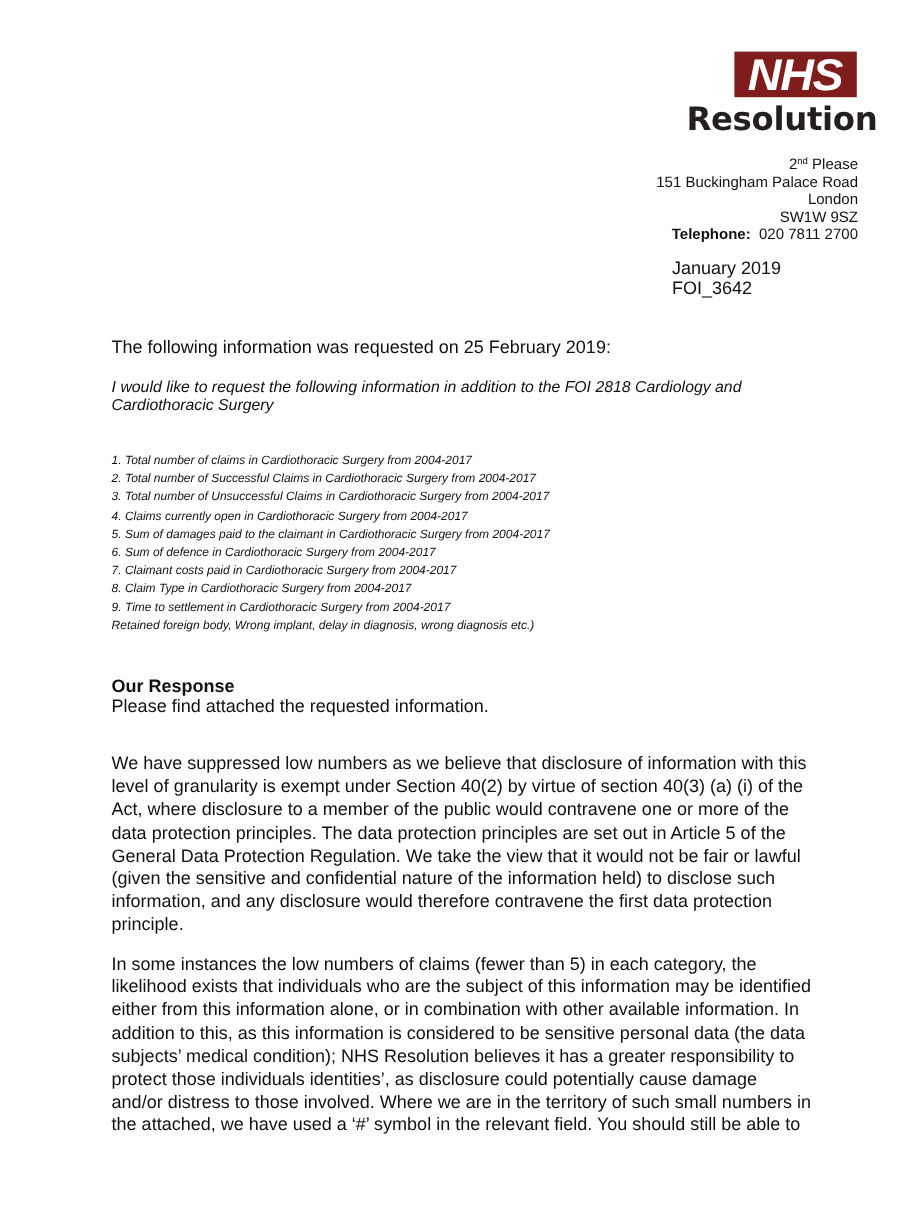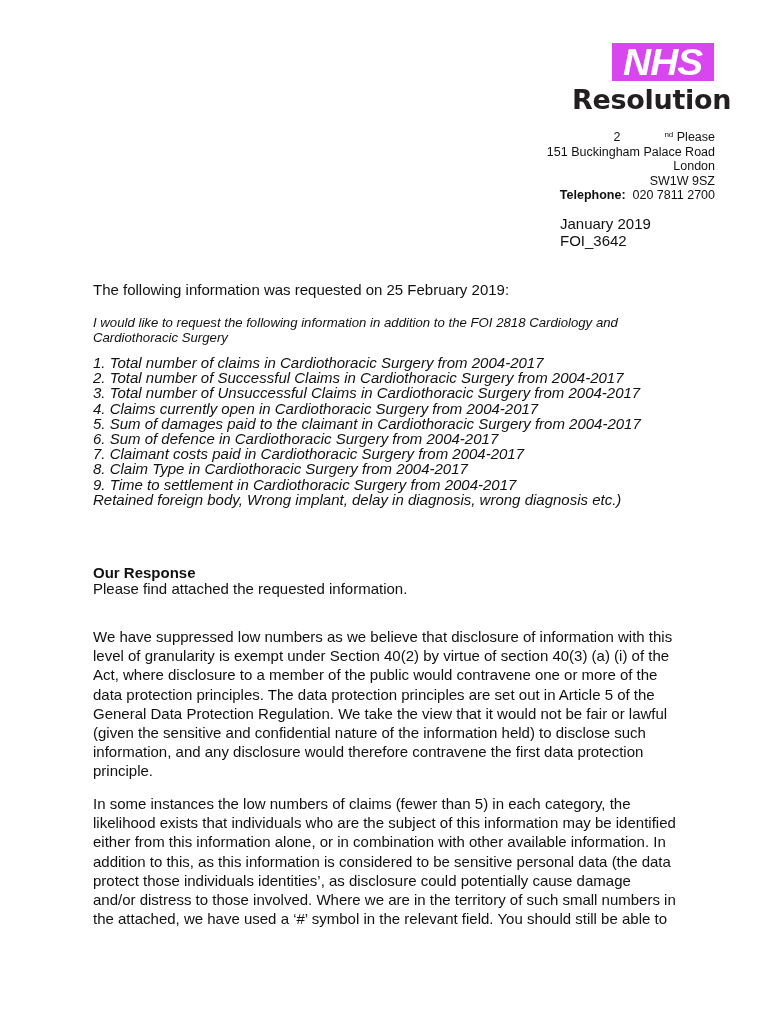--- a/index.html
+++ b/index.html
@@ -10,41 +10,41 @@
              align-items: center; justify-content: center; }
   .nhs-text { color: #ffffff; font-weight: bold; font-style: italic;
               font-size: 37px; letter-spacing: -1px; line-height: 1;
               font-family: "Liberation Sans", sans-serif; transform: scaleX(1.05); }
   .resolution { position: absolute; left: 572px; top: 86px; width: 143px;
                 text-align: left; font-size: 27px; font-weight: bold;
                 color: #231f20; letter-spacing: -0.3px; line-height: 1;
                 font-family: "DejaVu Sans", sans-serif; }
   .address { position: absolute; right: 55px; top: 130px; text-align: right;
              font-size: 12.5px; line-height: 14.5px; }
-  .address sup { font-size: 8px; vertical-align: 4px; line-height: 0; padding-left: 44px; }
+  .address sup { font-size: 8px; vertical-align: 4px; line-height: 0; }
   .address .bold { font-weight: bold; }
   .ref { position: absolute; left: 560px; top: 215px; font-size: 15px; line-height: 17px; }
   .intro { position: absolute; left: 93px; top: 281px; font-size: 15px; }
   .request { position: absolute; left: 93px; top: 315px; width: 610px;
              font-style: italic; font-size: 13.2px; line-height: 15.2px; }
-  .items { position: absolute; left: 93px; top: 355px; width: 610px;
-           font-style: italic; font-size: 15px; line-height: 15.2px; }
+  .items { position: absolute; left: 93px; top: 377px; width: 610px;
+           font-style: italic; font-size: 10px; line-height: 15.2px; }
   .items div { white-space: nowrap; }
   .heading { position: absolute; left: 93px; top: 564px; font-weight: bold; font-size: 15px; }
   .para { position: absolute; left: 93px; width: 615px; font-size: 15px; line-height: 19.2px; }
   .p1 { top: 579px; }
   .p2 { top: 627px; }
   .p3 { top: 794px; }
   .line { white-space: nowrap; display: block; }
 </style>
 </head>
 <body>
 
 <div class="logo">
-  <div class="nhs-box" style="background: #d946ef;">
+  <div class="nhs-box" style="background: #7f1d1d;">
     <span class="nhs-text">NHS</span>
   </div>
 </div>
 <div class="resolution">Resolution</div>
 
 <div class="address">
   <div><span>2</span><sup>nd</sup> <span>Please</span></div>
   <div>151 Buckingham Palace Road</div>
   <div>London</div>
   <div>SW1W 9SZ</div>
@@ -89,16 +89,17 @@
   <span class="line">(given the sensitive and confidential nature of the information held) to disclose such</span>
   <span class="line">information, and any disclosure would therefore contravene the first data protection</span>
   <span class="line">principle.</span>
 </div>
 
 <div class="para p3">
   <span class="line">In some instances the low numbers of claims (fewer than 5) in each category, the</span>
   <span class="line">likelihood exists that individuals who are the subject of this information may be identified</span>
   <span class="line">either from this information alone, or in combination with other available information. In</span>
   <span class="line">addition to this, as this information is considered to be sensitive personal data (the data</span>
+  <span class="line">subjects’ medical condition); NHS Resolution believes it has a greater responsibility to</span>
   <span class="line">protect those individuals identities’, as disclosure could potentially cause damage</span>
   <span class="line">and/or distress to those involved. Where we are in the territory of such small numbers in</span>
   <span class="line">the attached, we have used a ‘#’ symbol in the relevant field. You should still be able to</span>
 </div>
 
 </body></html>

